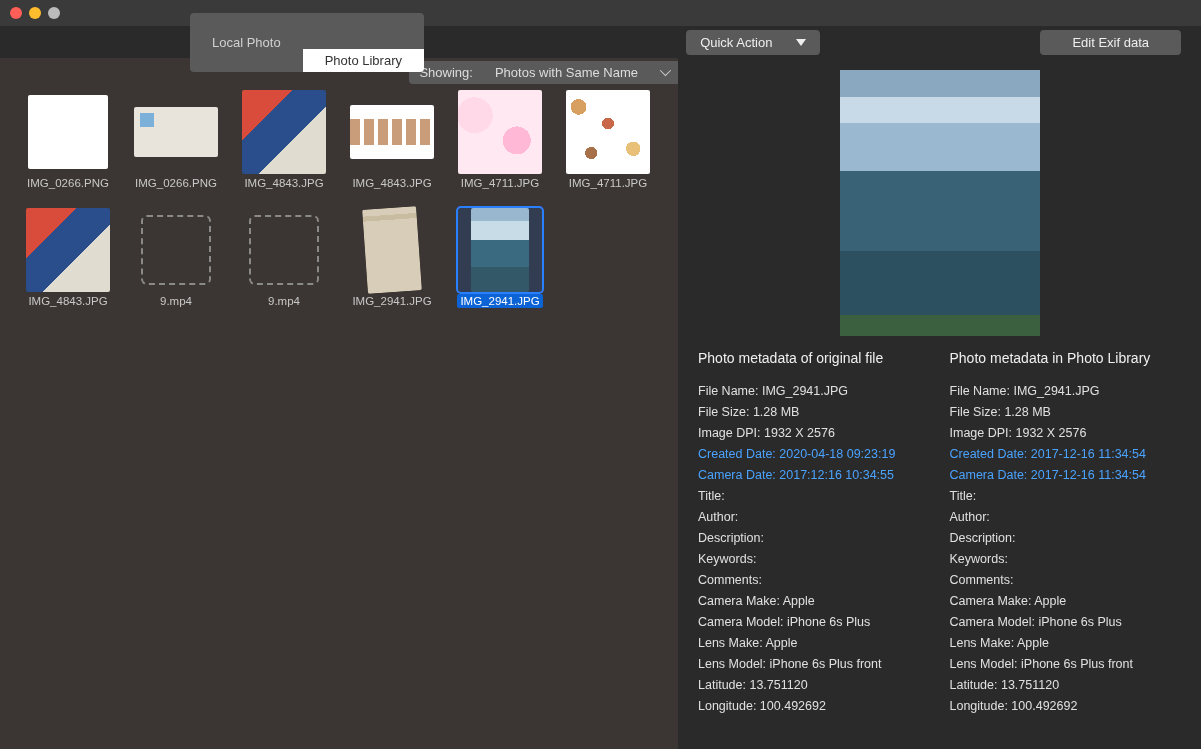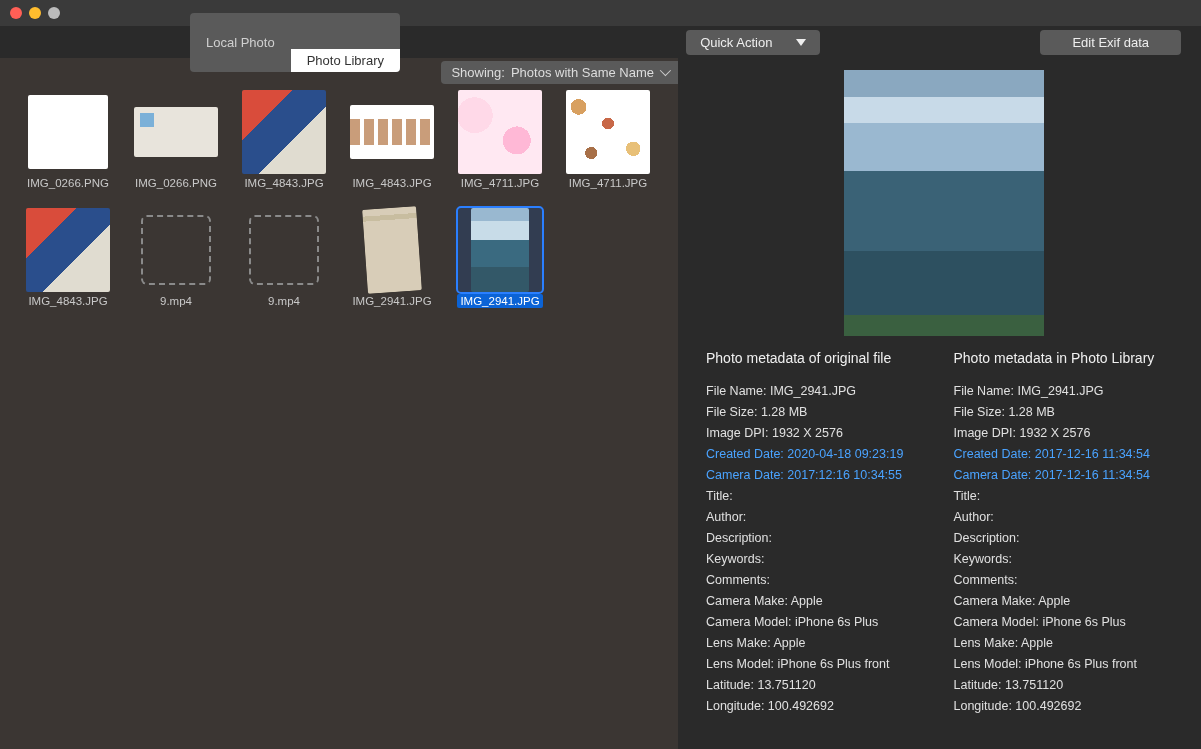--- a/index.html
+++ b/index.html
@@ -38,21 +38,21 @@
   position: relative;
 }
 .seg-control {
   display: flex;
   background: #5a5a5a;
   border-radius: 4px;
   overflow: hidden;
   margin-left: 170px;
 }
 .seg-btn {
-  padding: 4px 16px;
+  padding: 4px 22px;
   font-size: 13px;
   color: #d0d0d0;
   cursor: pointer;
   border: none;
   background: transparent;
 }
 .seg-btn.active {
   background: #ffffff;
   color: #333;
   margin-top: 36px;
@@ -103,21 +103,21 @@
   justify-content: flex-end;
   align-items: center;
 }
 .filter-dropdown {
   background: #5a5a5a;
   padding: 4px 10px;
   font-size: 13px;
   color: #ddd;
   display: flex;
   align-items: center;
-  gap: 6px;
+  gap: 22px;
   cursor: pointer;
   border-top-left-radius: 4px;
   border-bottom-left-radius: 4px;
   justify-content: center;
 }
 .chev-down {
   display: inline-block;
   width: 8px; height: 8px;
   border-right: 1.5px solid #ccc;
   border-bottom: 1.5px solid #ccc;
@@ -179,21 +179,21 @@
 .tt-tape { width:84px; height:54px; background:#fff; position:relative; }
 .tt-tape::after { content:""; position:absolute; left:0; top:14px; right:0; height:26px; background:repeating-linear-gradient(90deg,#c99d7a 0 10px,#fff 10px 14px); }
 .tt-pink { width:84px; height:84px; background:radial-gradient(circle at 20% 30%,#ffd9e8 0 20%,transparent 20%),radial-gradient(circle at 70% 60%,#ffb8d6 0 18%,transparent 18%),#ffe8f2; }
 .tt-food { width:84px; height:84px; background:radial-gradient(circle at 15% 20%,#d8a060 0 8%,transparent 8%),radial-gradient(circle at 50% 40%,#c86848 0 9%,transparent 9%),radial-gradient(circle at 80% 70%,#e8c078 0 8%,transparent 8%),radial-gradient(circle at 30% 75%,#a87048 0 7%,transparent 7%),#fff; }
 .tt-news { width:54px; height:84px; background:linear-gradient(180deg,#d8cdb8 0 8%,#c8bda0 8% 14%,#d8cdb8 14%),#d0c4a8; transform:rotate(-4deg); }
 .tt-seasky { width:58px; height:84px; background:linear-gradient(180deg,#99b8d0 0 15%,#c8dce8 15% 38%,#3a6a80 38% 70%,#335868 70% 100%); }
 
 .right-pane {
   flex: 1;
   background: #2a2a2a;
-  padding: 12px 20px 0 28px;
+  padding: 12px 20px 0 20px;
   overflow: hidden;
 }
 .preview {
   width: 200px;
   height: 266px;
   margin: 0 auto 14px auto;
   background: linear-gradient(180deg,#8aa8c0 0 10%,#c8dae8 10% 20%,#9ab8d0 20% 38%,#3a6276 38% 68%,#2d5060 68% 92%,#3a6040 92% 100%);
 }
 .meta-cols {
   display: flex;

